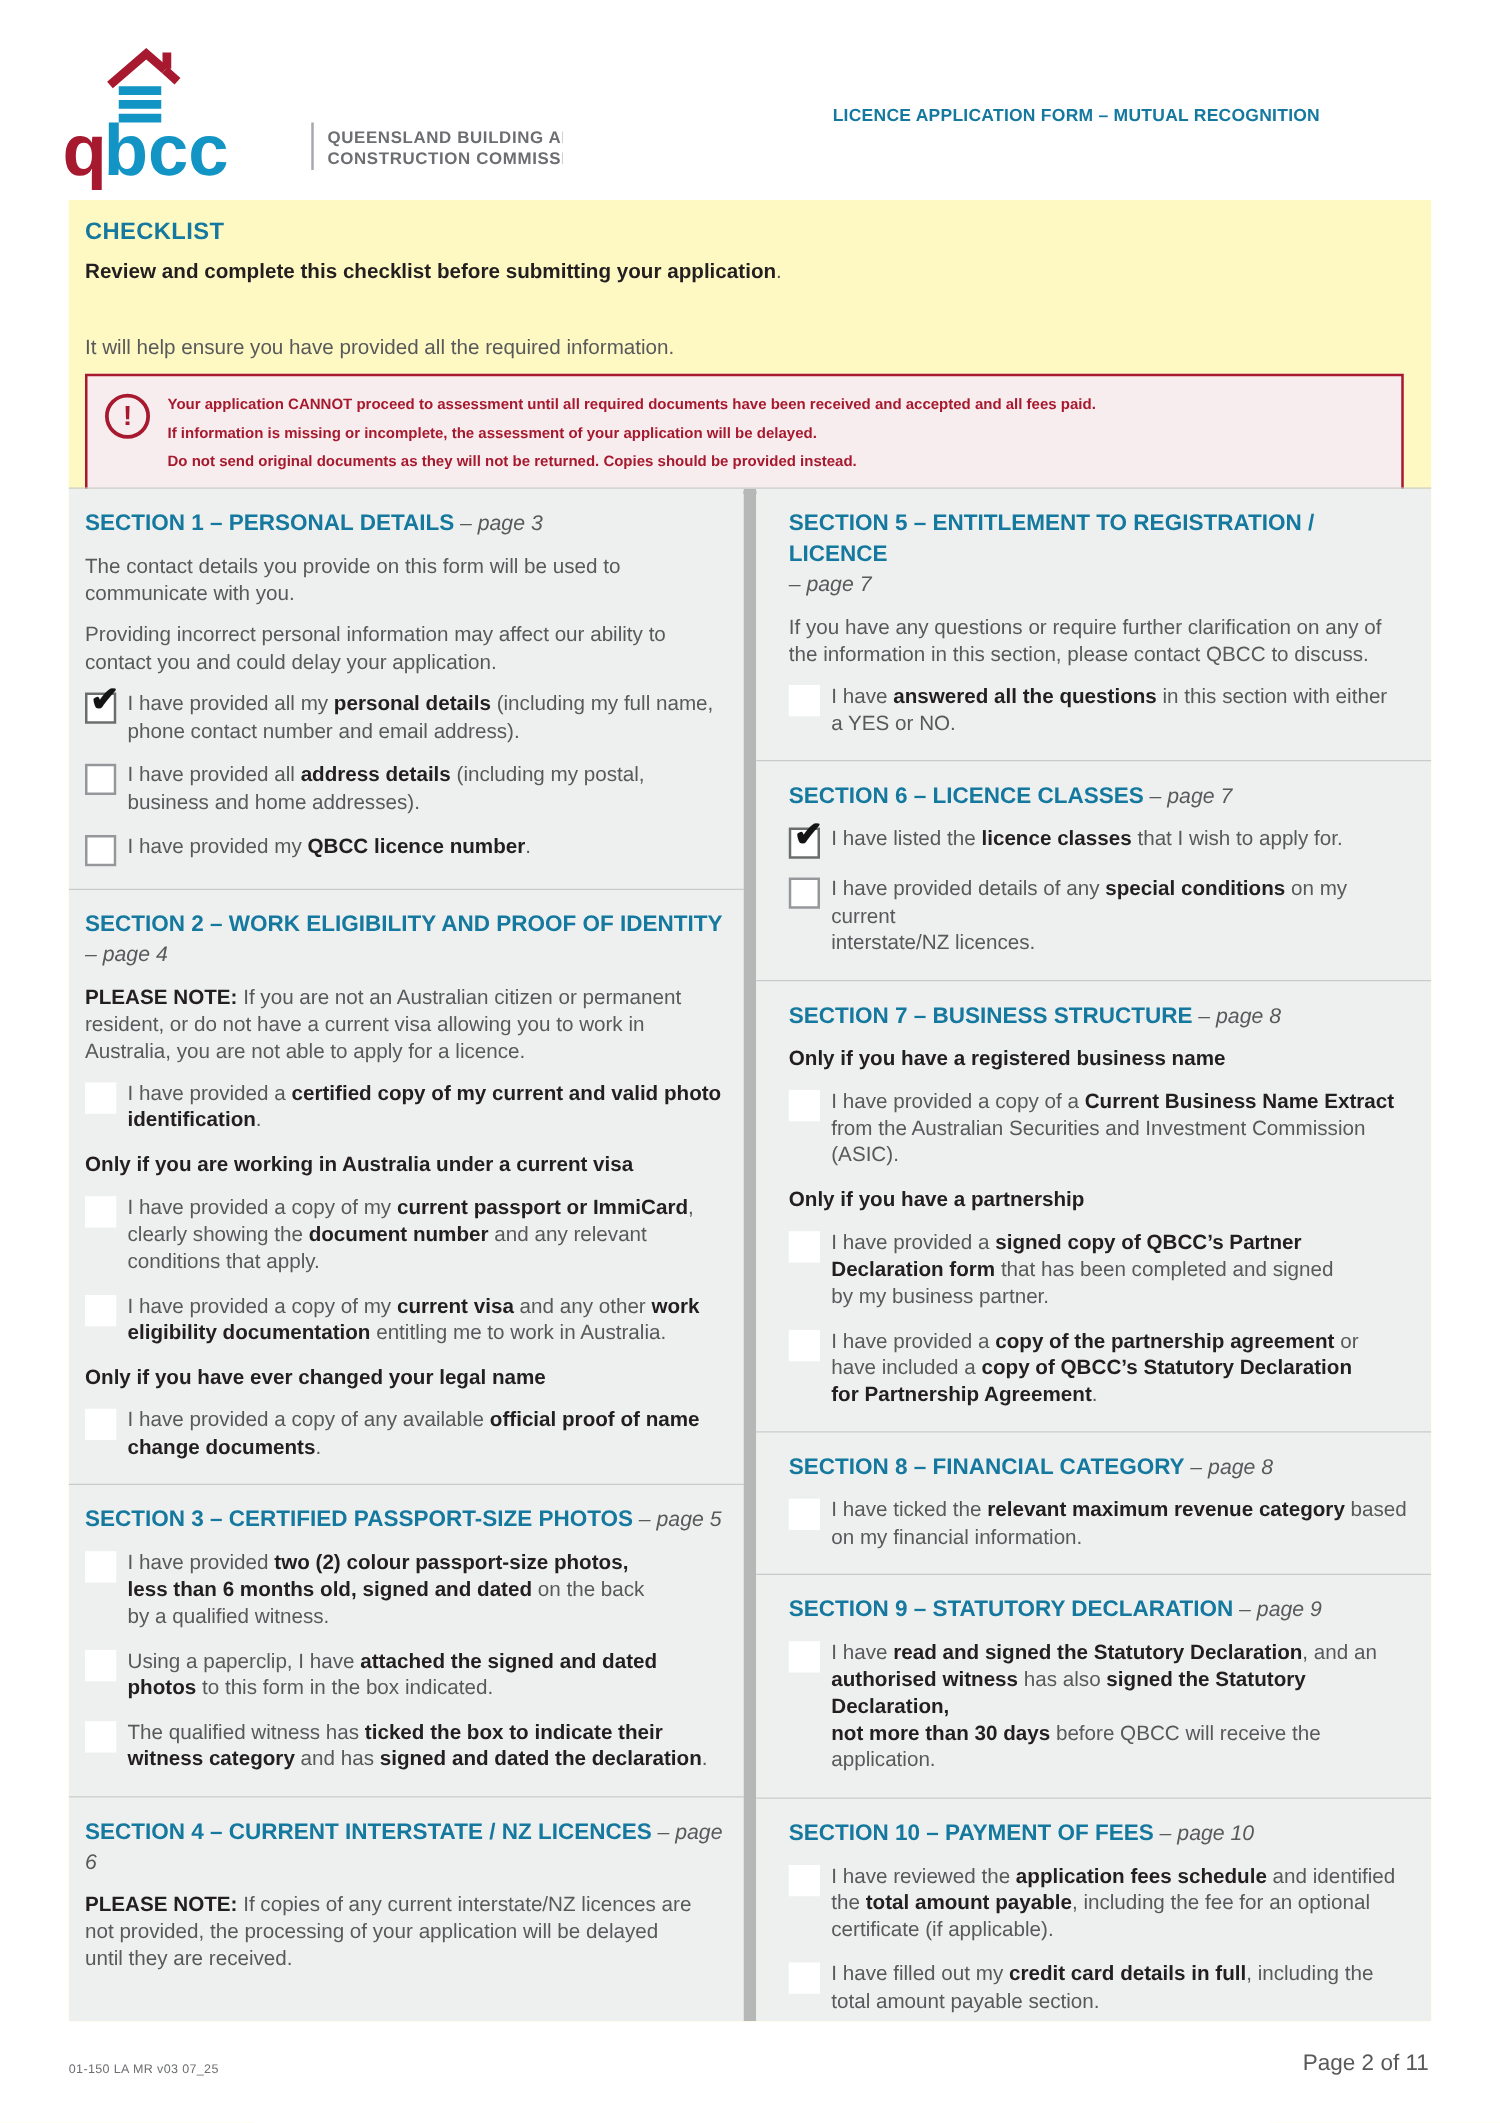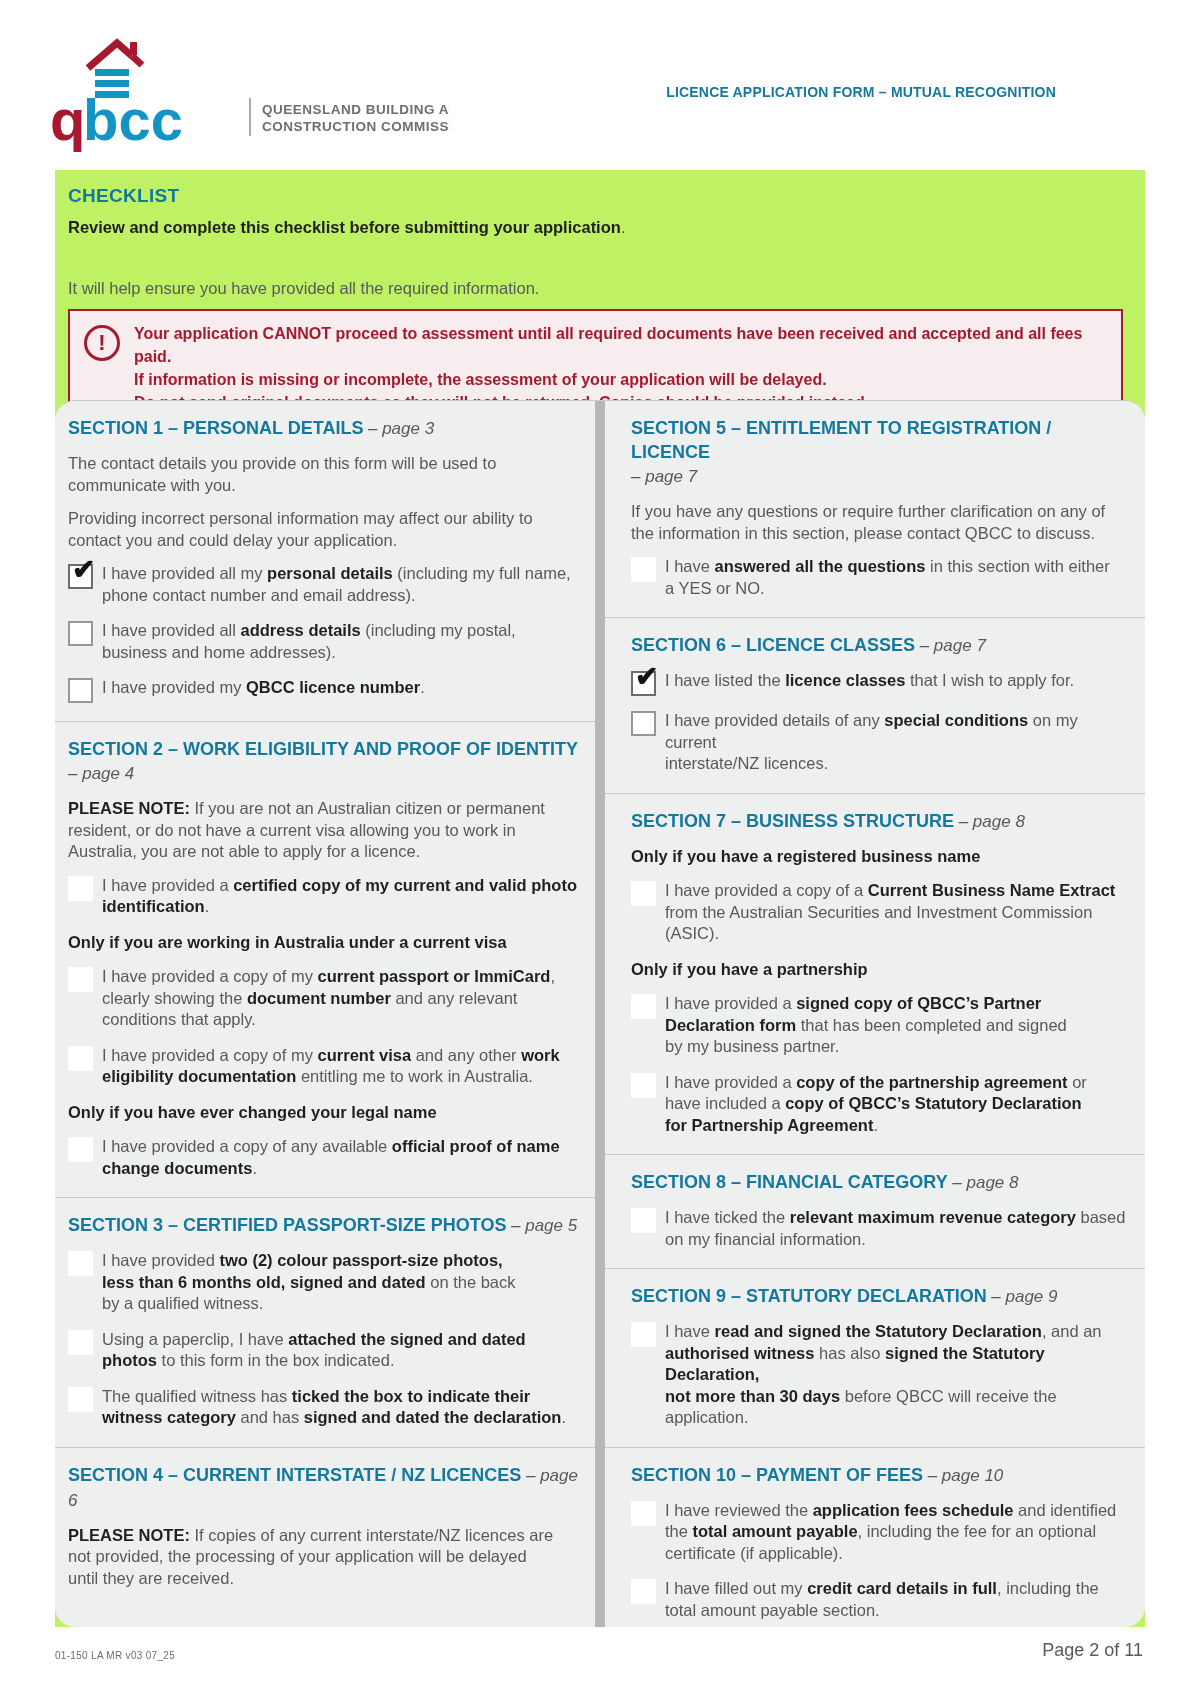--- a/index.html
+++ b/index.html
@@ -13,49 +13,49 @@
 
   
   .logo-wrap { position:absolute; left:50px; top:36px; }
   .header-title {
     position:absolute; top:84px; right:144px;
     font-size:14px; font-weight:bold; color:#15789E; letter-spacing:0.2px;
   }
 
   
   .panel {
-    position:absolute; left:55px; top:170px; width:1090px; height:1457px;
-    background:#bef264;
+    position:absolute; left:55px; top:160px; width:1090px; height:1457px;
+    background:#fef9c3;
   }
   .panel-head { padding:15px 22px 0 13px; }
   .panel-head h2 { font-size:19px; font-weight:bold; color:#15789E; letter-spacing:0.3px; margin-bottom:10px; }
   .intro1 { line-height:21px; }
   .intro2 { line-height:21px; margin-bottom:10px;margin-top:40px; }
   .b { font-weight:bold; color:#231F20; }
 
   .warn {
     position:relative; width:1055px;
     border:2px solid #A6192E; background:#F8EDEE;
     padding:11px 10px 12px 64px; margin-top:4px;
   }
   .warn-icon {
     position:absolute; left:14px; top:14px; width:36px; height:36px;
     border:3px solid #A6192E; border-radius:50%;
     text-align:center; line-height:30px;
     font-weight:bold; font-size:22px; color:#A6192E;
   }
-  .warn-line { font-weight:bold; color:#A6192E; font-size:16px; line-height:23px; }
+  .warn-line { font-weight:bold; color:#A6192E; font-size:12px; line-height:23px; }
 
   .tick-line { margin-top:13px; line-height:21px; }
   .tick-line .b { font-size:17px; }
 
   
   .columns {
     position:absolute; left:0; right:0; top:230px; bottom:0;
-    display:flex; border-top:1px solid #C9CBCA; overflow:hidden;border-radius:20px;
+    display:flex; border-top:1px solid #C9CBCA; overflow:hidden;
   }
   .col { background:#EEF0EF; }
   .col-left  { width:540px; }
   .col-right { flex:1; }
   .vbar { width:10px; background:#B5B8B7; }
 
   .section { padding:15px 12px 4px 13px; }
   .col-right .section { padding-left:26px; }
   .section + .section { border-top:1px solid #C9CBCA; }
 

